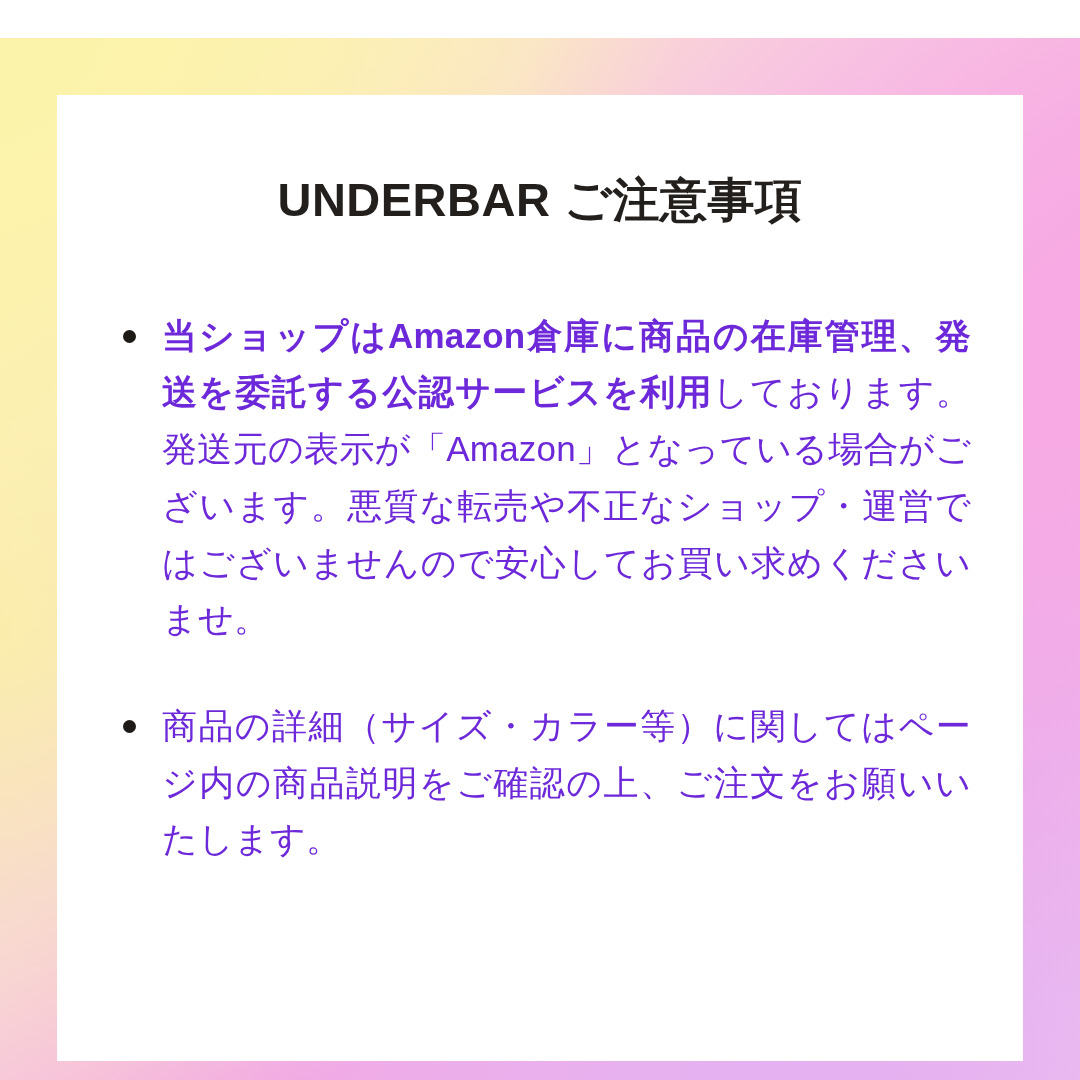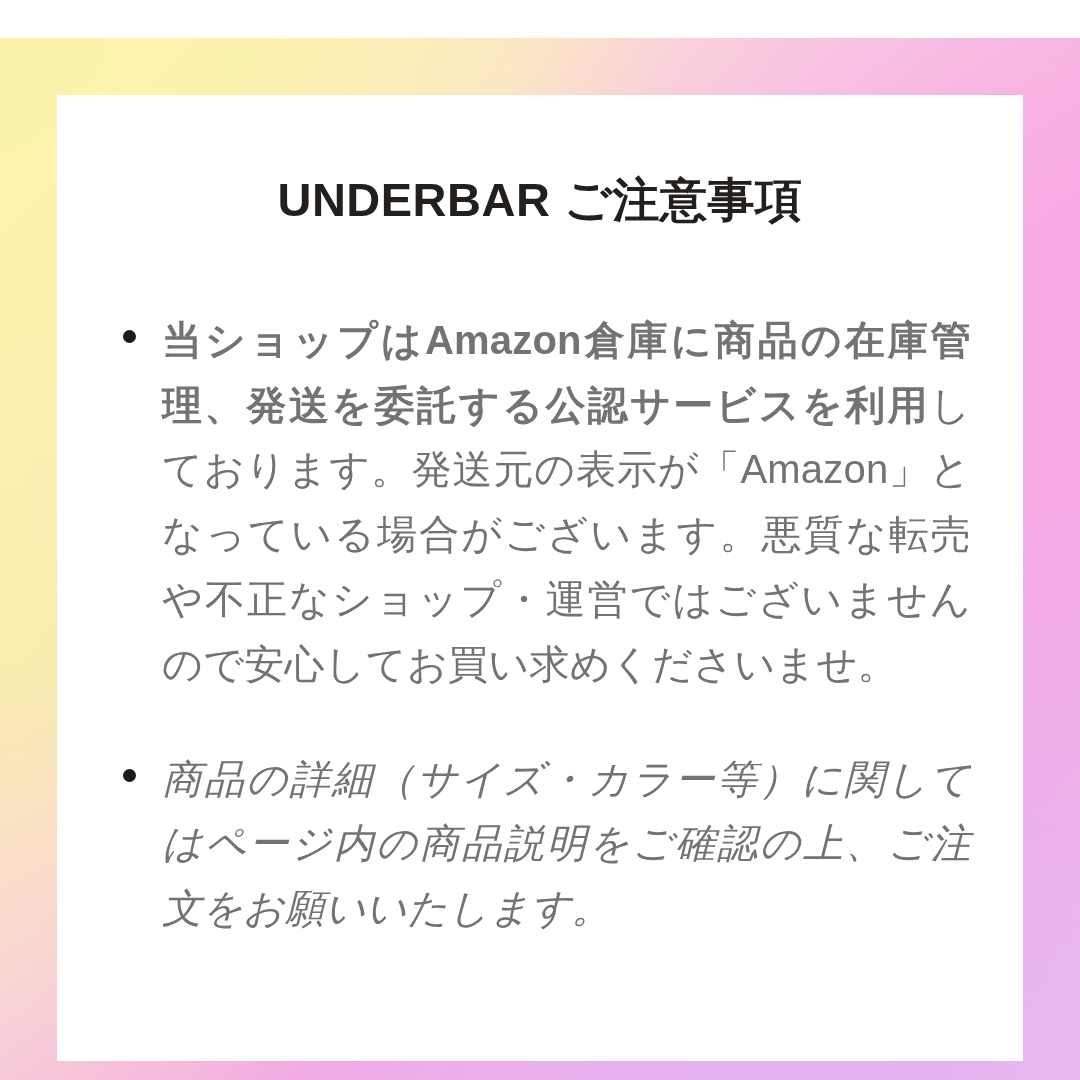--- a/index.html
+++ b/index.html
@@ -56,31 +56,30 @@
   #notes-list {
     margin: 78px 0 0 0;
     padding: 0;
     list-style: none;
   }
 
   .note-item {
     position: relative;
     padding-left: 53px;
     margin-bottom: 50px;
-    font-size: 40px;
+    font-size: 35px;
     line-height: 1.62;
-    color: #737373;
+    color: #6d28d9;
     letter-spacing: 0.2px;
     text-align: justify;
     text-justify: inter-character;
   }
 
   .note-item:last-child {
     margin-bottom: 0;
-    font-style: italic;
   }
 
   .bullet {
     position: absolute;
     left: 14px;
     top: 22px;
     width: 13px;
     height: 13px;
     border-radius: 50%;
     background: #1d1a18;

